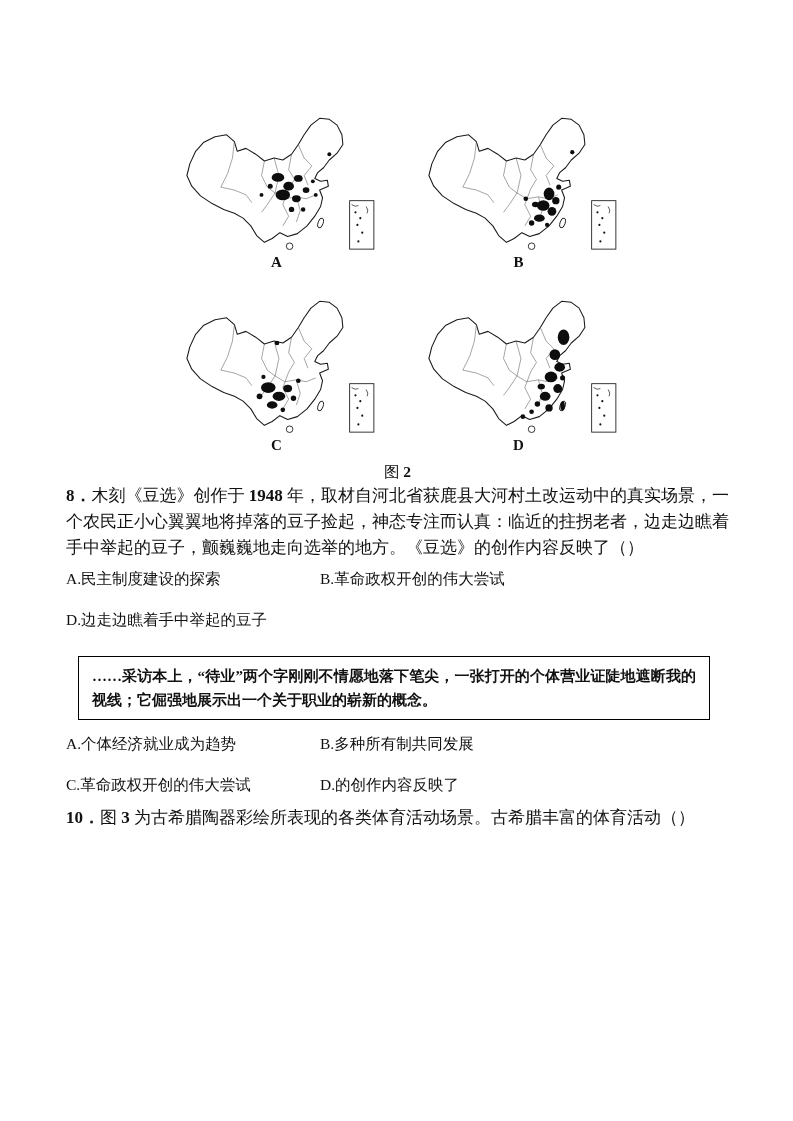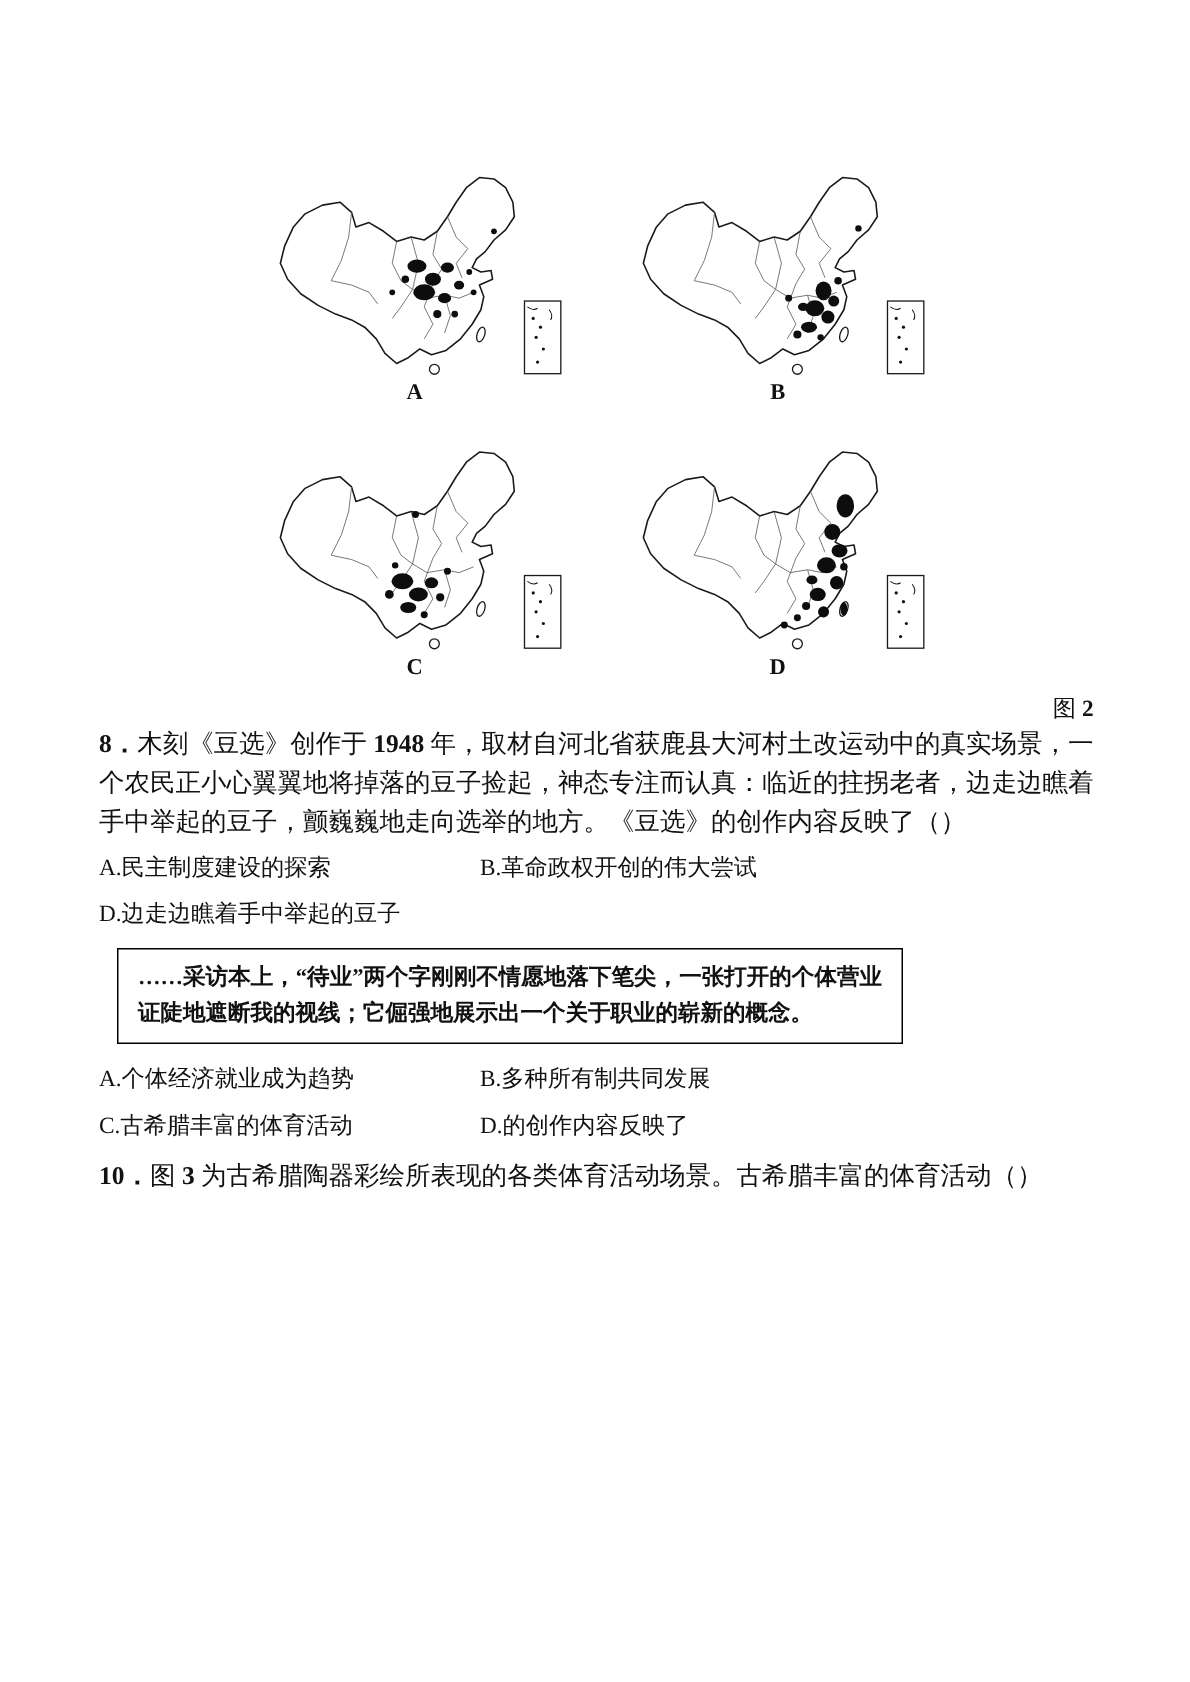--- a/index.html
+++ b/index.html
@@ -14,46 +14,46 @@
   
   .maps-grid {
     display: grid;
     grid-template-columns: 220px 220px;
     column-gap: 22px; row-gap: 10px;
     justify-content: center;
   }
   .map-cell { margin: 0; text-align: center; }
   .map-cell svg { display: block; margin: 0 auto; }
   .map-label { font-weight: bold; font-size: 15px; margin-top: 1px; }
-  .fig-caption { text-align: right; font-size: 15.5px; margin-top: 8px; }
+  .fig-caption { text-align: center; font-size: 15.5px; margin-top: 8px; }
 
   
   .outline { fill: #ffffff; stroke: #1a1a1a; stroke-width: 1.1; stroke-linejoin: round; }
   .prov { fill: none; stroke: #555; stroke-width: 0.55; }
   .isl { fill: #ffffff; stroke: #1a1a1a; stroke-width: 0.9; }
   .inset-rect { fill: #ffffff; stroke: #1a1a1a; stroke-width: 0.9; }
   .inset-mark { fill: #111; stroke: none; }
   .inset-line { fill: none; stroke: #111; stroke-width: 0.7; }
   .blobs ellipse, .blobs circle { fill: #0d0d0d; stroke: none; }
 
   
   .q-text {
     font-size: 17px; line-height: 26px;
     text-align: justify; margin: 0 0 6px 0;
   }
   .b { font-weight: bold; }
   .opt-grid {
     display: grid; grid-template-columns: 254px 1fr;
-    row-gap: 7px; font-size: 15.5px; line-height: 24px;
+    row-gap: 17px; font-size: 15.5px; line-height: 24px;
     margin: 6px 0 8px 0;
   }
   .quote-box {
     border: 1.2px solid #000;
-    margin: 10px 0 12px 12px;
-    width: 524px;
+    margin: 24px 0 12px 12px;
+    width: 632px;
     padding: 7px 13px;
     font-weight: bold;
     font-size: 15px; line-height: 24px;
     text-align: justify;
   }
 </style>
 </head>
 <body>
 
 <svg width="0" height="0" style="position:absolute" aria-hidden="true">
@@ -177,21 +177,21 @@
     </div>
   </section>
 
   <section>
     <div class="quote-box">
       <span>……采访本上，“待业”两个字刚刚不情愿地落下笔尖，一张打开的个体营业证陡地遮断我的视线；它倔强地展示出一个关于职业的崭新的概念。</span>
     </div>
     <div class="opt-grid">
       <span class="opt">A.个体经济就业成为趋势</span>
       <span class="opt">B.多种所有制共同发展</span>
-      <span class="opt">C.古希腊丰富的体育活动</span>
+      <span class="opt">C.革命政权开创的伟大尝试</span>
       <span class="opt">D.的创作内容反映了</span>
     </div>
   </section>
 
   <section>
     <p class="q-text"><span class="b">10．</span><span>图 </span><span class="b">3 </span><span>为古希腊陶器彩绘所表现的各类体育活动场景。古希腊丰富的体育活动（）</span></p>
   </section>
 
 </div>
 

